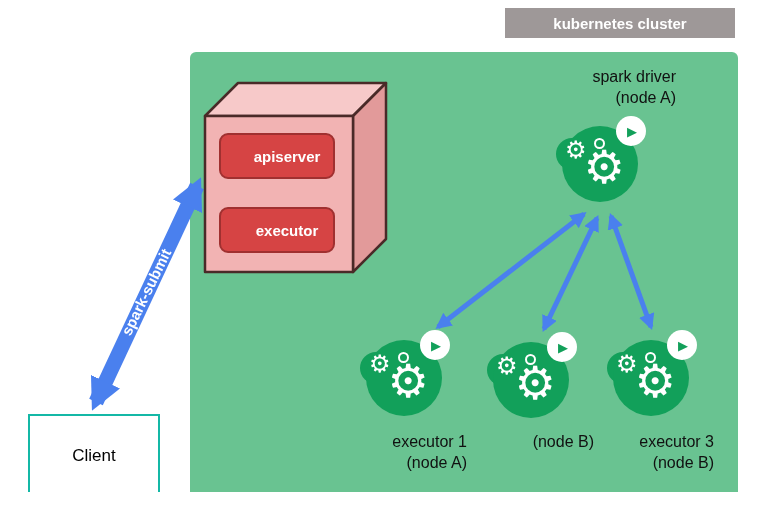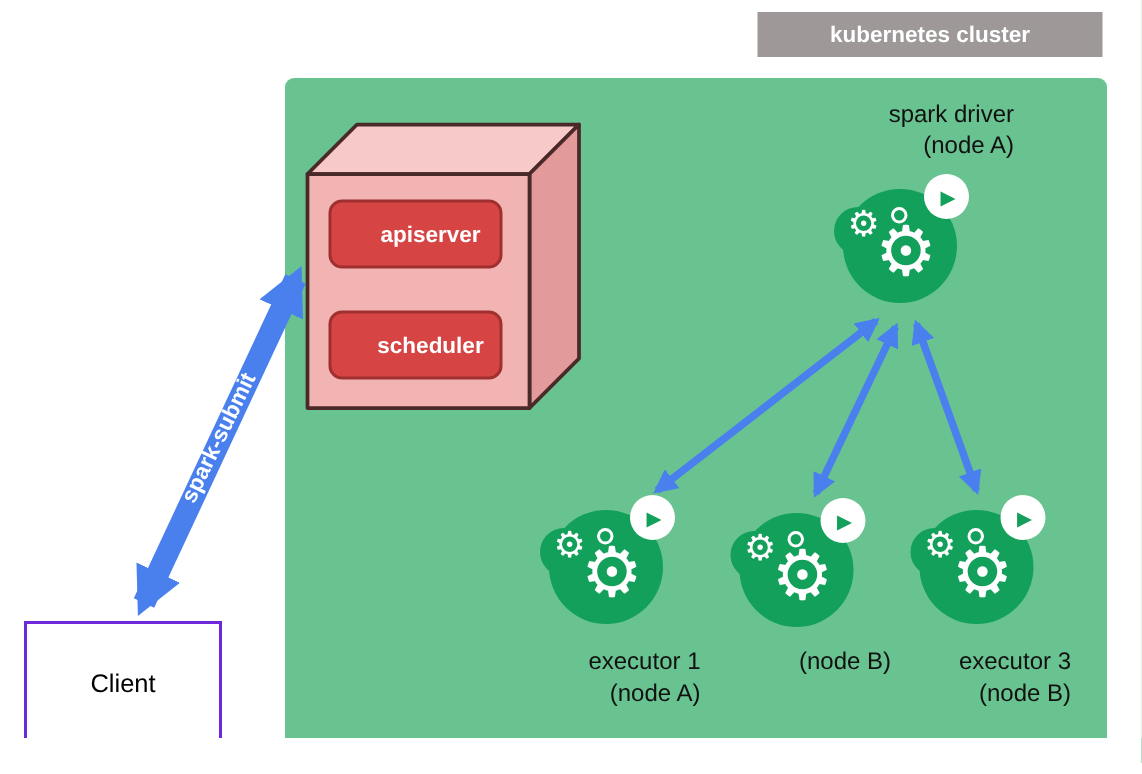--- a/index.html
+++ b/index.html
@@ -68,22 +68,22 @@
   .exec3-label { left:592px; top:431px; width:122px; }
 
   
   .spark-submit-label {
     position:absolute; left:146px; top:292px; transform:translate(-50%,-50%) rotate(-64deg);
     color:#ffffff; font-weight:bold; font-size:15px; white-space:nowrap; z-index:4;
   }
 
   
   .client-box {
-    position:absolute; left:16px; top:414px; width:132px; height:84px;
-    background:#ffffff; border:2px solid #6d28d9; box-sizing:border-box;
+    position:absolute; left:28px; top:414px; width:132px; height:84px;
+    background:#ffffff; border:2px solid #14b8a6; box-sizing:border-box;
     display:flex; align-items:center; justify-content:center;
     font-size:17px; color:#000000; z-index:3;
   }
 </style>
 </head>
 <body>
 
 <div class="canvas">
 
   <div class="cluster-area"></div>
@@ -110,21 +110,21 @@
   <svg class="cube-svg" viewBox="0 0 200 210">
     <polygon class="cube-face" points="8,38 41,5 189,5 156,38" style="fill:var(--cube-top,#f7c9c9)"></polygon>
     <polygon class="cube-face" points="156,38 189,5 189,161 156,194" style="fill:var(--cube-side,#e29a9a)"></polygon>
     <polygon class="cube-face" points="8,38 156,38 156,194 8,194" style="fill:var(--cube-front,#f2b3b3)"></polygon>
   </svg>
 
   <div class="red-box apiserver-box">
     <span>apiserver</span>
   </div>
   <div class="red-box scheduler-box">
-    <span>scheduler</span>
+    <span>executor</span>
   </div>
 
   <div class="label-block driver-label">
     <div>spark driver</div>
     <div>(node A)</div>
   </div>
 
   <div class="spark-icon icon-driver">
     <div class="bump"></div>
     <div class="blob"></div>

